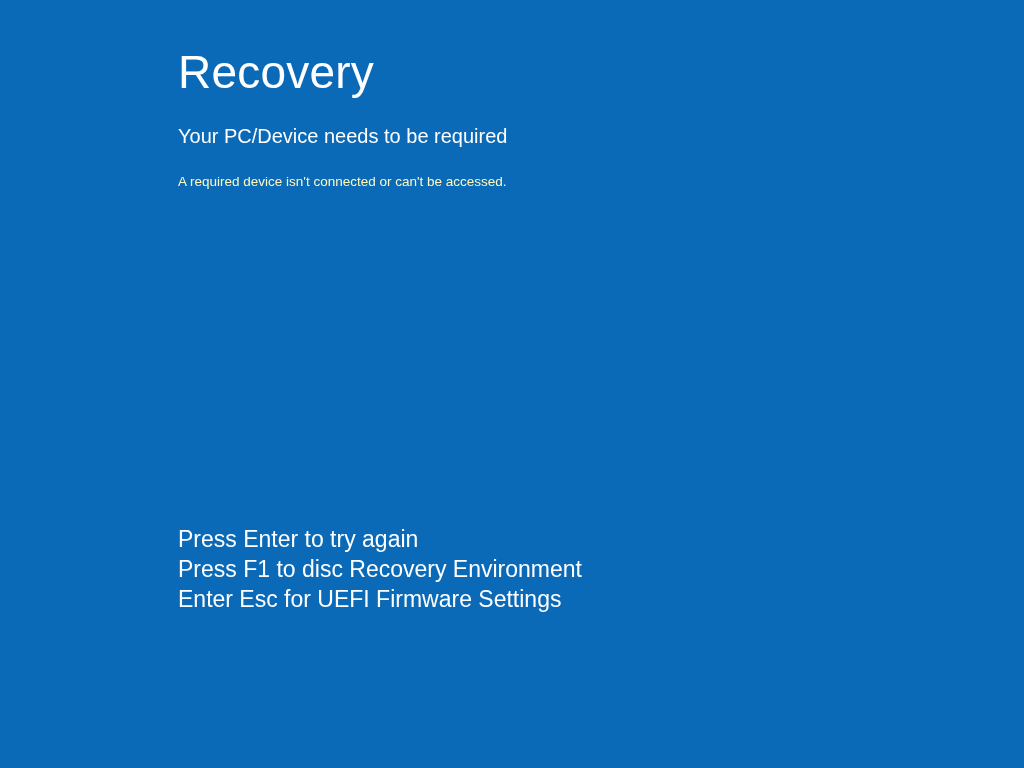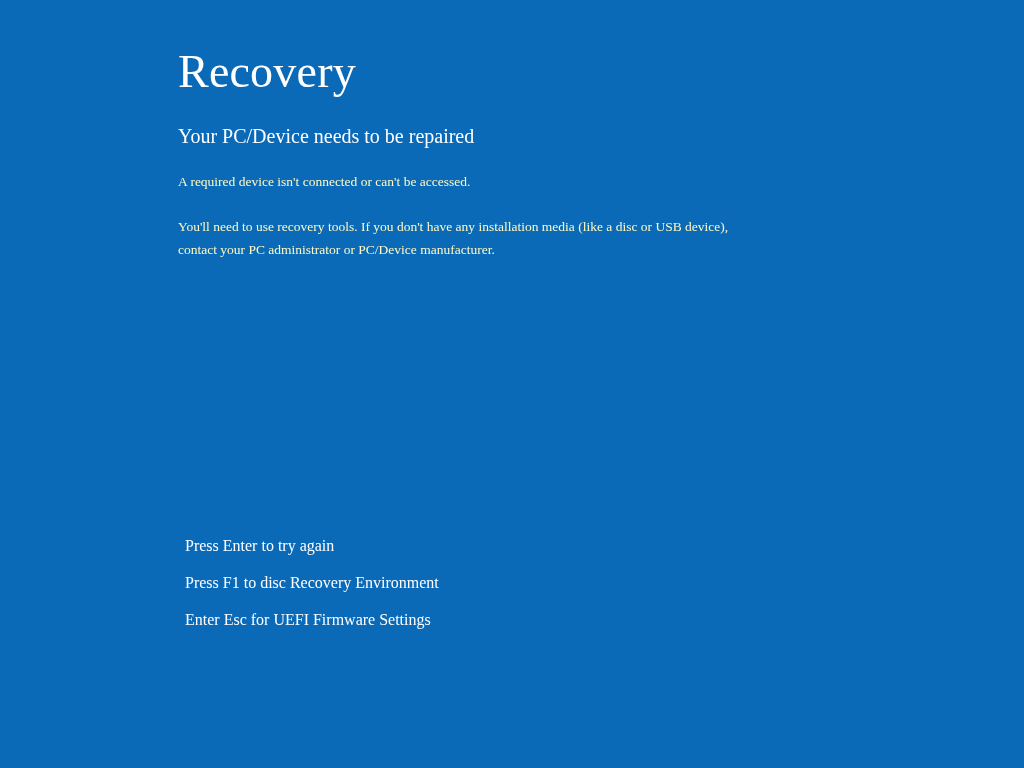--- a/index.html
+++ b/index.html
@@ -13,21 +13,20 @@
     font-family: "Liberation Sans", sans-serif;
     color: #ffffff;
     overflow: hidden;
   }
   .screen {
     position: relative;
     width: 928px;
     height: 768px;
     background: #0b6ab8;
     box-sizing: border-box;
-    font-family: Liberation Serif, serif;
   }
   .content {
     position: absolute;
     left: 178px;
     top: 44px;
     width: 700px;
   }
   .title {
     font-size: 46px;
     font-weight: 300;
@@ -55,42 +54,41 @@
     max-width: 580px;
     margin-bottom: 0;
   }
   .actions {
     position: absolute;
     left: 178px;
     top: 524px;
     width: 700px;
   }
   .action-line {
-    font-size: 16px;
+    font-size: 23px;
     font-weight: 300;
     line-height: 30px;
     color: #ffffff;
-    margin: 7px;
+    margin: 0;
     padding: 0;
   }
 </style>
 </head>
 <body>
 
 <div class="screen">
 
   <div class="content">
     <h1 class="title">Recovery</h1>
 
-    <div class="subtitle">Your PC/Device needs to be repaired</div>
+    <div class="subtitle">Your PC/Device needs to be required</div>
 
     <div class="body-line">A required device isn't connected or can't be accessed.</div>
 
 
-    <div class="body-line wrap">You'll need to use recovery tools. If you don't have any installation media (like a disc or USB device), contact your PC administrator or PC/Device manufacturer.</div>
   </div>
 
   <div class="actions">
     <div class="action-line">Press Enter to try again</div>
     <div class="action-line">Press F1 to disc Recovery Environment</div>
     <div class="action-line">Enter Esc for UEFI Firmware Settings</div>
   </div>
 
 </div>
 

